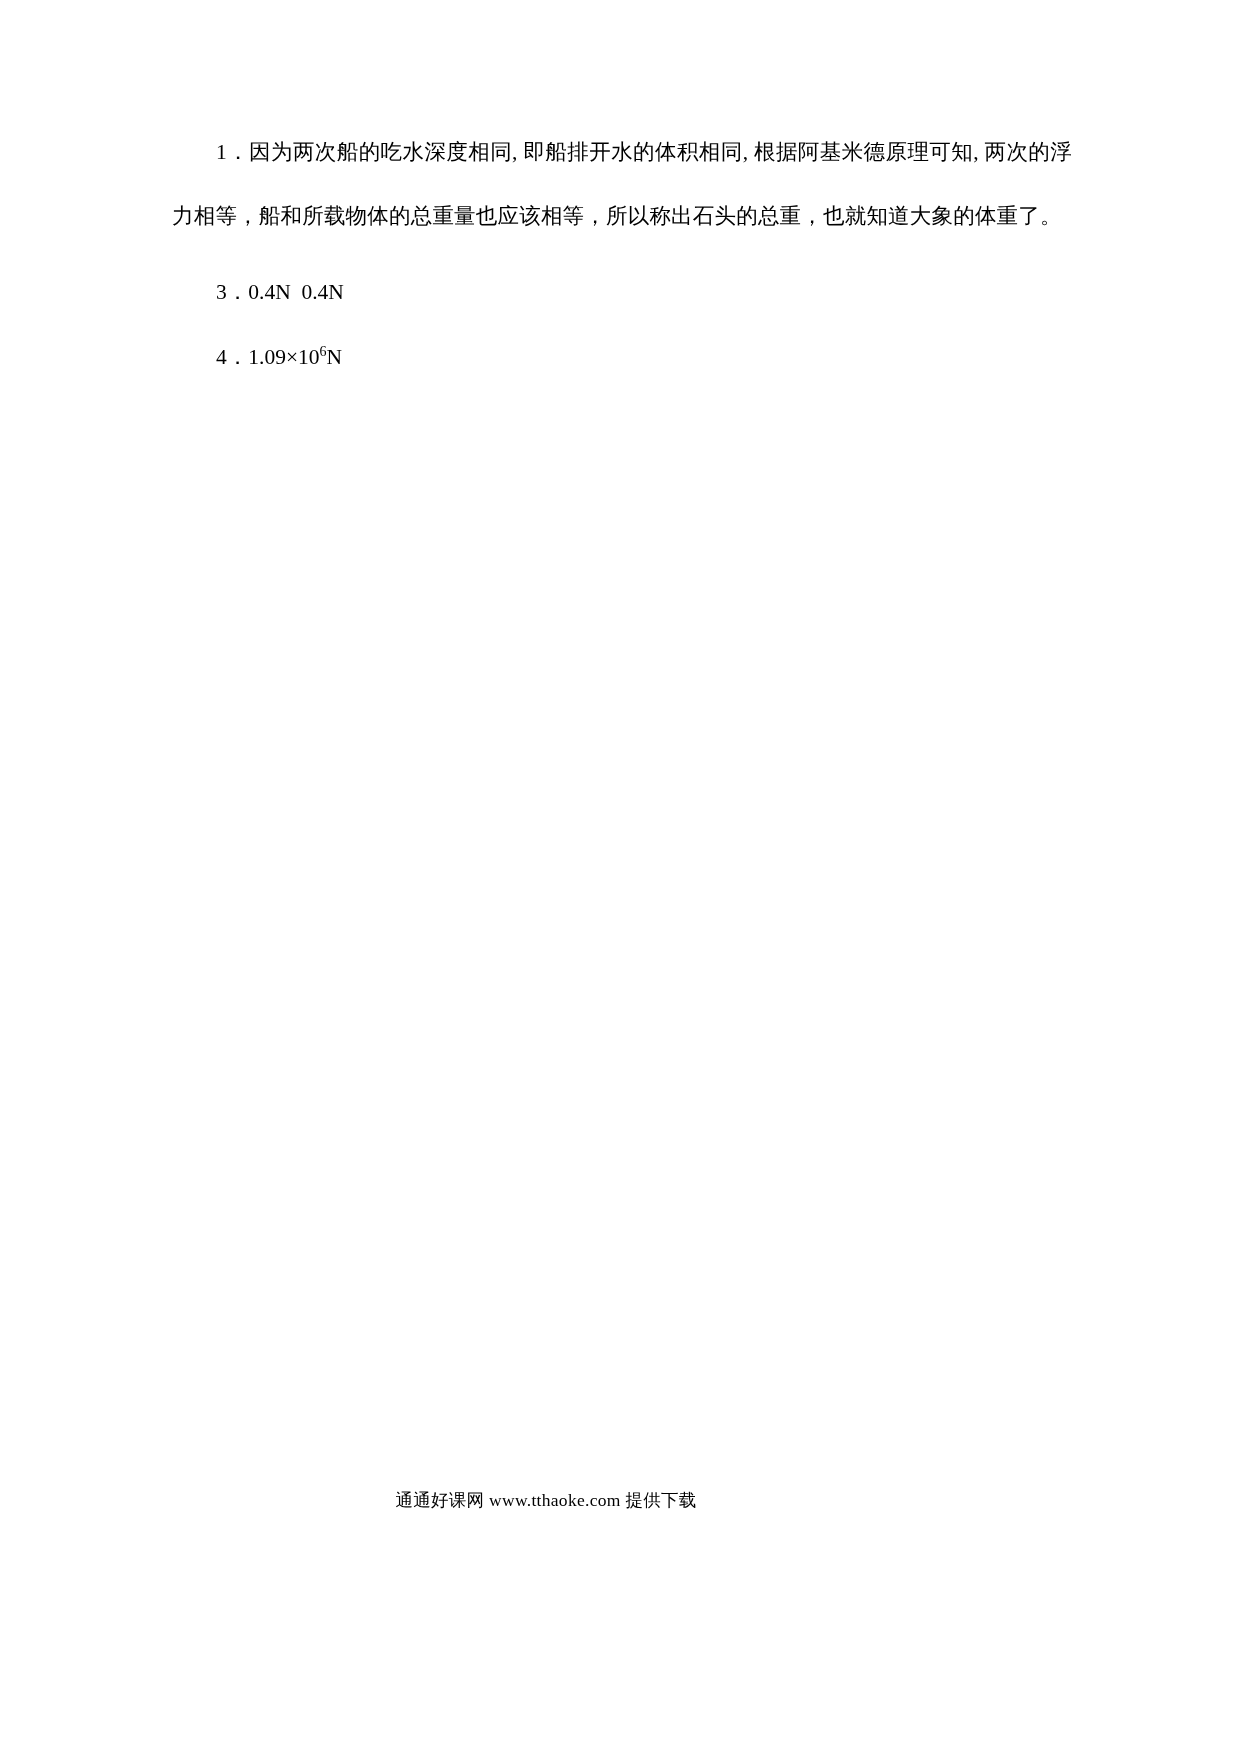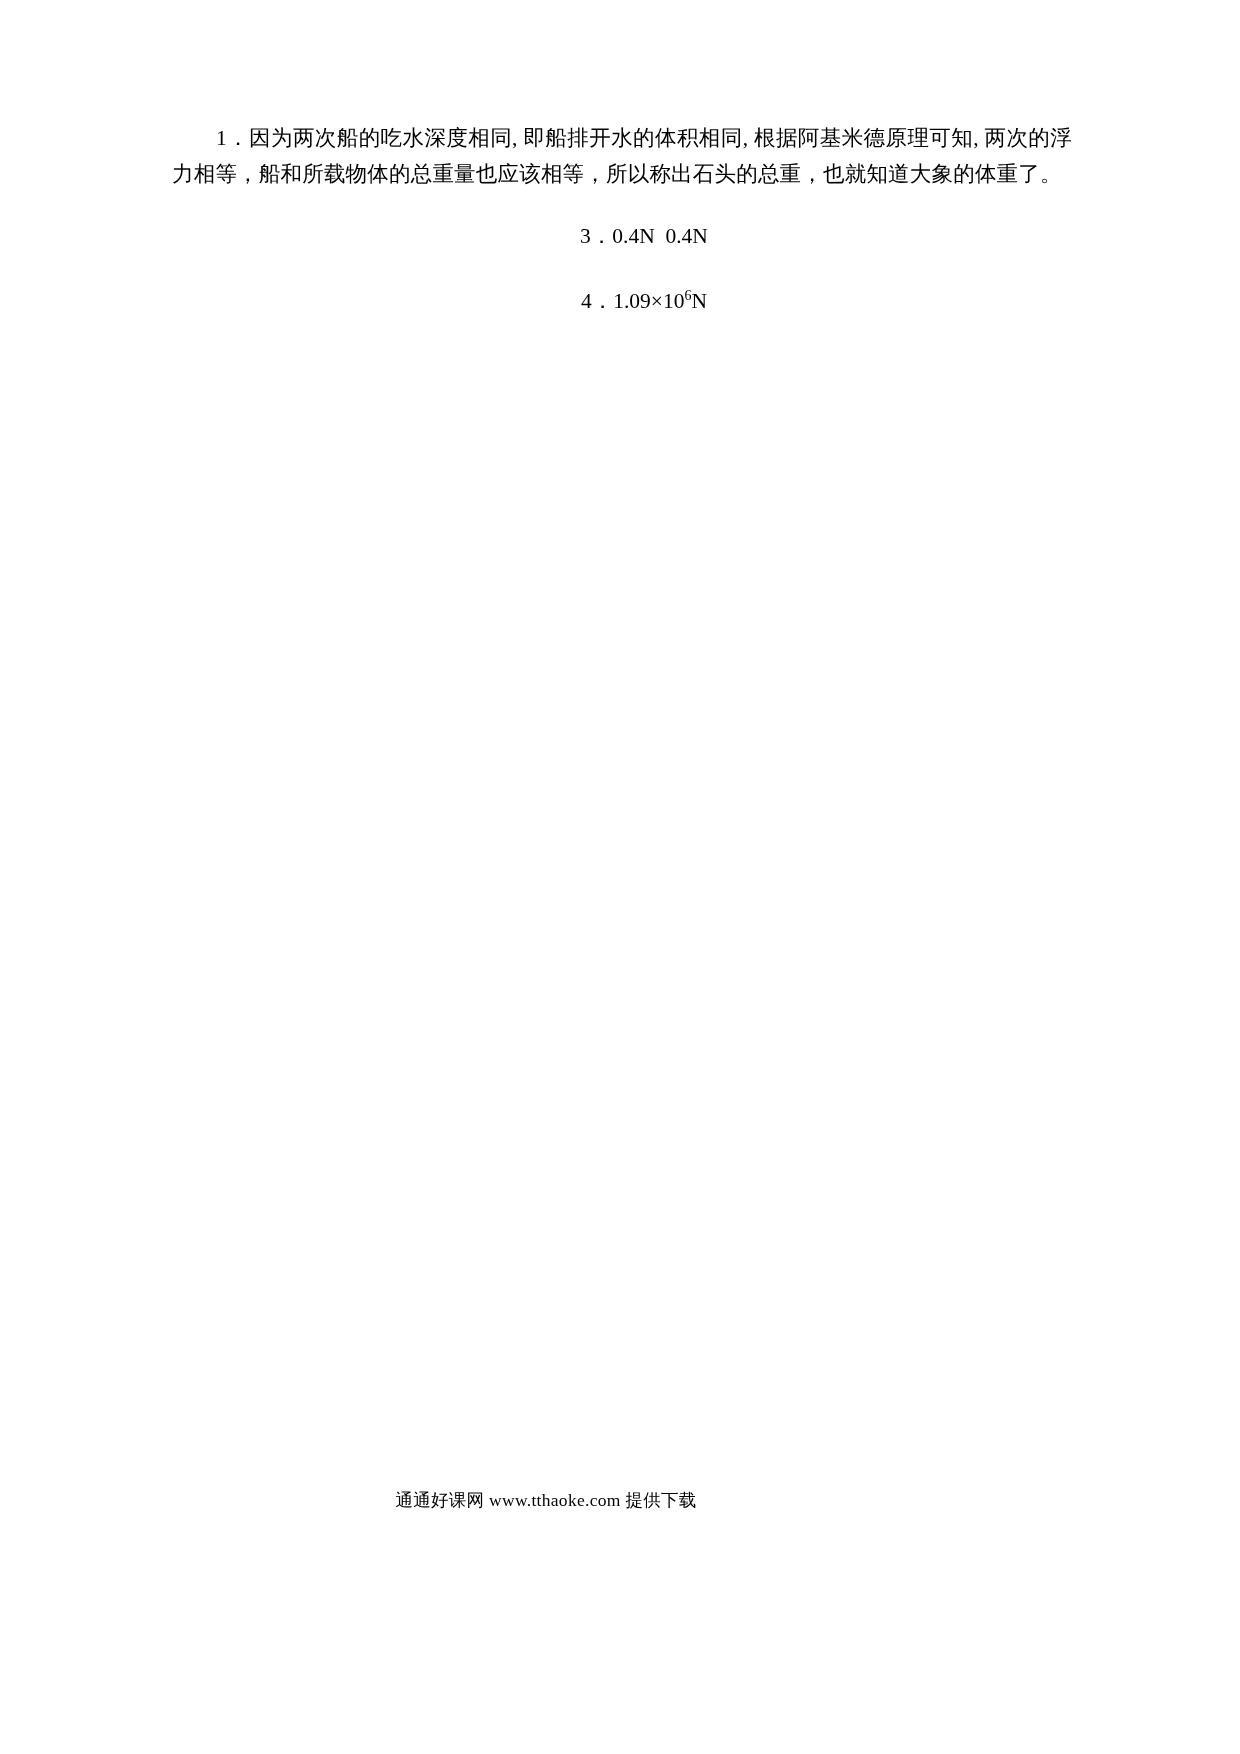--- a/index.html
+++ b/index.html
@@ -18,35 +18,34 @@
     overflow: hidden;
   }
   .content {
     position: absolute;
     left: 172px;
     top: 120px;
     width: 900px;
   }
   .para {
     font-size: 21.5px;
-    line-height: 36px;
+    line-height: 64px;
     text-align: justify;
     text-justify: inter-ideograph;
     margin: 0 0 0 0;
     letter-spacing: 0.2px;
   }
   .para.indent2 {
     text-indent: 44px;
   }
   .short {
     font-size: 21.5px;
     line-height: 44px;
     text-indent: 44px;
     white-space: pre;
-    text-align: center;
   }
   .sup {
     font-size: 14px;
     vertical-align: super;
     line-height: 0;
   }
   .footer {
     position: absolute;
     left: 0;
     top: 1488px;

